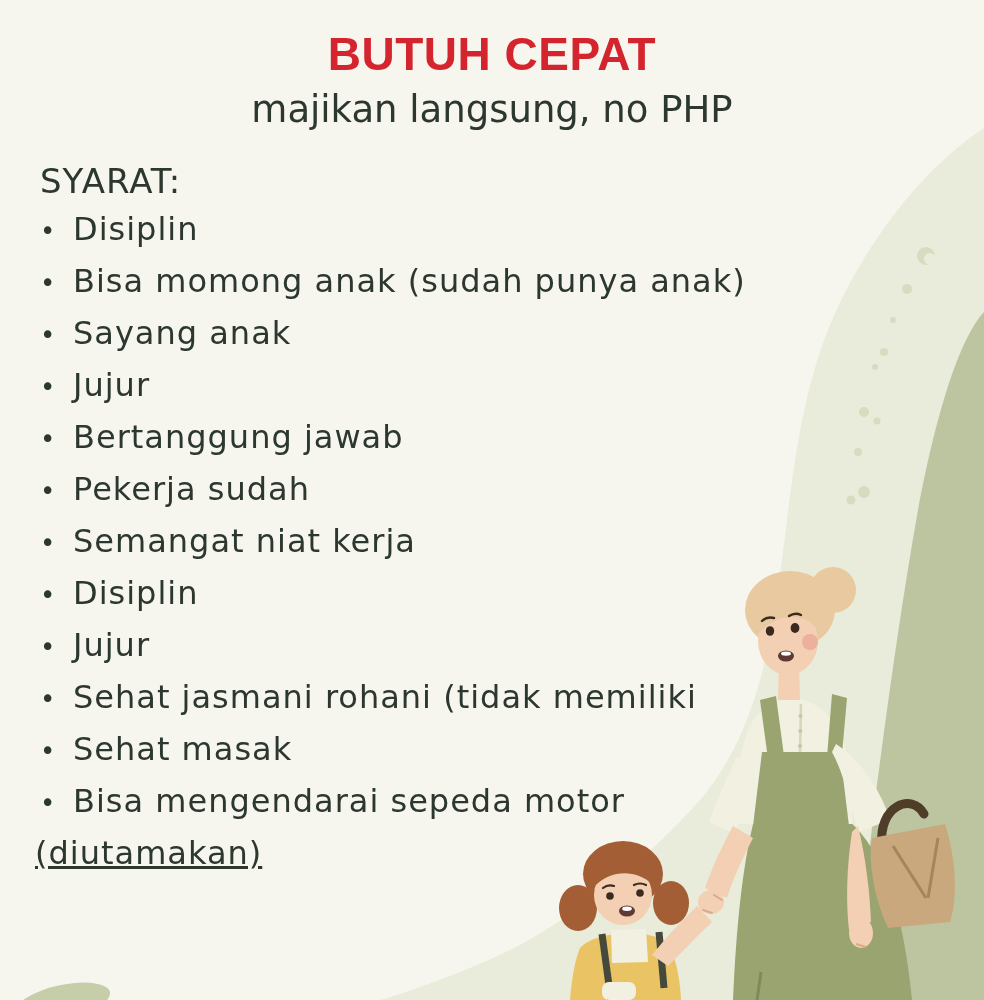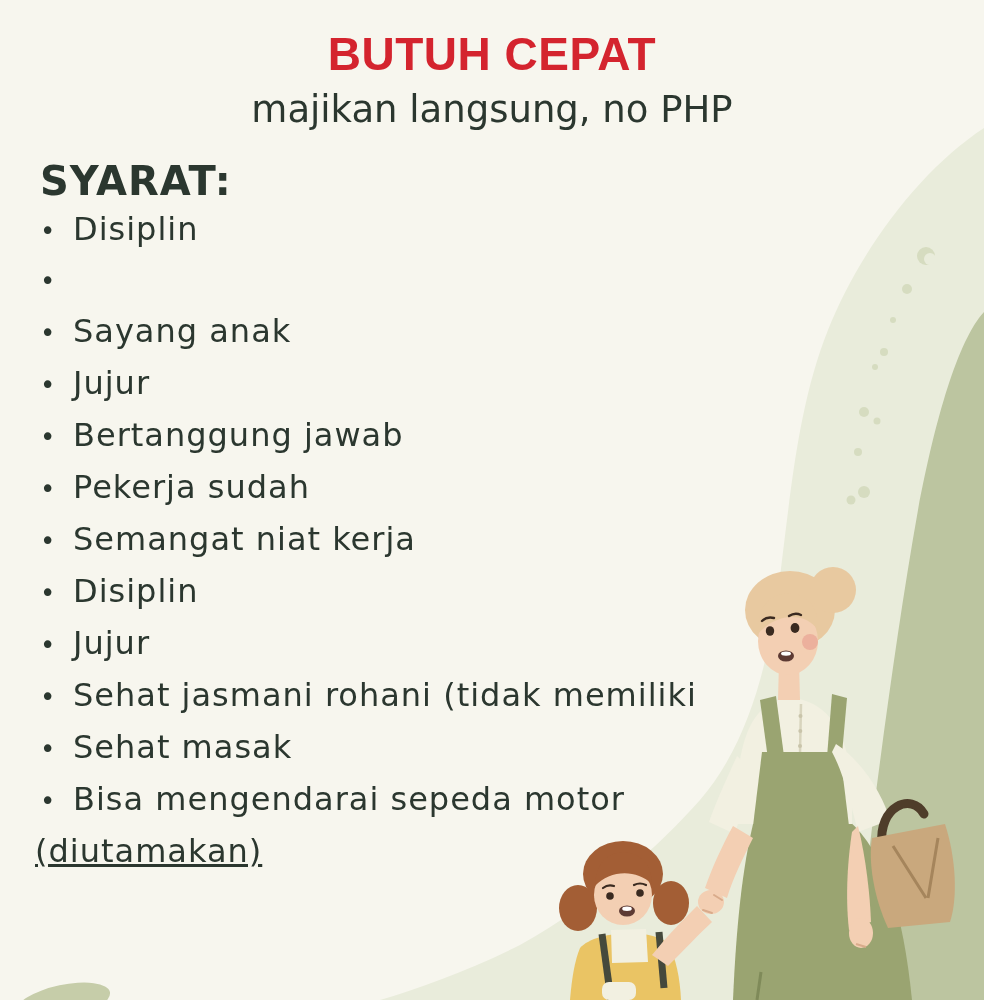--- a/index.html
+++ b/index.html
@@ -22,21 +22,21 @@
     font-family:"Liberation Sans",sans-serif;
     font-size:46px; line-height:56px; font-weight:800; letter-spacing:0.5px;
     color:var(--title-red);
   }
   .subtitle{
     font-size:37px; line-height:52px; font-weight:500;
     margin-top:2px; color:var(--text-dark);
   }
   .requirements{position:absolute; left:40px; top:158px; width:850px; z-index:2;}
   .req-heading{
-    font-size:40px; line-height:46px; font-weight:700; letter-spacing:1px;
+    font-size:34px; line-height:46px; font-weight:400; letter-spacing:1px;
     color:var(--text-dark);
   }
   .req-item{
     display:flex; align-items:baseline;
     font-size:32px; line-height:50px; letter-spacing:1px;
     color:var(--text-dark); font-weight:500;
   }
   .req-item .bullet{width:33px; flex:none; font-size:26px;}
   .req-item .req-text{white-space:nowrap;}
   .req-item.outdent{margin-left:-5px;text-decoration:underline;}
@@ -152,20 +152,21 @@
 
   <div class="requirements">
     <div class="req-heading">SYARAT:</div>
     <div>
         <div class="req-item">
     <span class="bullet">•</span>
     <span class="req-text">Disiplin</span>
   </div>
         <div class="req-item">
     <span class="bullet">•</span>
+    <span class="req-text">Bisa momong anak (sudah punya anak)</span>
   </div>
         <div class="req-item">
     <span class="bullet">•</span>
     <span class="req-text">Sayang anak</span>
   </div>
         <div class="req-item">
     <span class="bullet">•</span>
     <span class="req-text">Jujur</span>
   </div>
         <div class="req-item">

